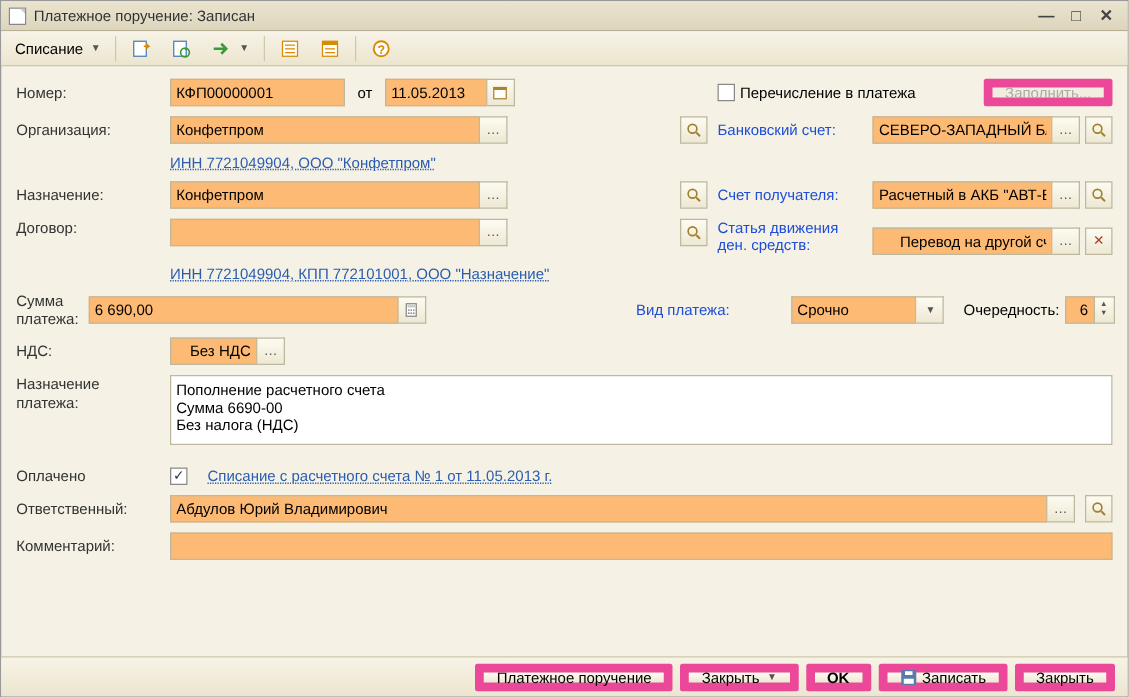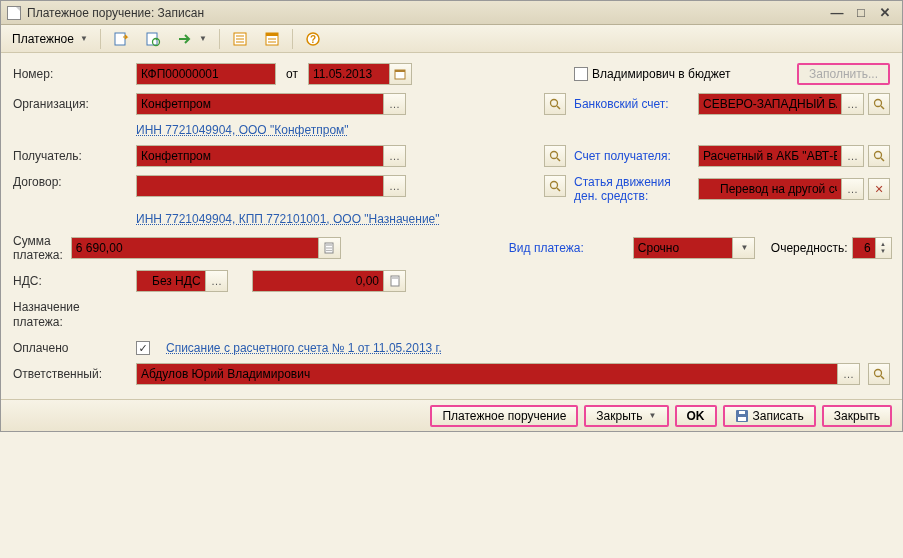--- a/index.html
+++ b/index.html
@@ -1,38 +1,38 @@
 <!DOCTYPE html>
 <html><head>
 <meta charset="utf-8">
 <style>
   * { box-sizing: border-box; font-family: Arial, sans-serif; }
   body { margin: 0; background: #f5f1e4; width: 903px; height: 558px; overflow: hidden; font-size: 12px; }
-  .window { width: 903px; height: 432px; background: #f5f1e4; border: 1px solid #999; display: flex; flex-direction: column; }
+  .window { width: 903px; height: 558px; background: #f5f1e4; border: 1px solid #999; display: flex; flex-direction: column; }
   .titlebar { background: linear-gradient(#eae4d0, #ddd5bd); height: 24px; display: flex; align-items: center; padding: 0 6px; border-bottom: 1px solid #b8b095; }
   .titlebar .doc-icon { width: 14px; height: 14px; background: #fff; border: 1px solid #888; margin-right: 6px; position: relative; }
   .titlebar .doc-icon::after { content:""; position:absolute; right:0; top:0; border-top:4px solid #ccc; border-left:4px solid transparent; }
   .titlebar .title { flex: 1; color: #333; font-size: 12px; }
   .titlebar .win-btn { width: 22px; height: 18px; margin-left: 2px; display: inline-flex; align-items: center; justify-content: center; font-weight: bold; color: #444; cursor: pointer; font-size: 13px; }
   .toolbar { background: linear-gradient(#f7f3e6, #ece5d0); height: 28px; display: flex; align-items: center; padding: 0 4px; border-bottom: 1px solid #cfc7ac; gap: 2px; }
   .tbtn { height: 22px; padding: 0 6px; display: inline-flex; align-items: center; border: 1px solid transparent; border-radius: 2px; cursor: pointer; gap: 4px; }
   .tsep { width: 1px; height: 20px; background: #cfc7ac; margin: 0 3px; }
   .content { flex: 1; padding: 10px 12px 6px 12px; overflow: hidden; display: flex; flex-direction: column; }
   .row { display: flex; align-items: center; margin-bottom: 8px; gap: 8px; }
   .lbl { width: 115px; color: #333; }
   .col-left { flex: 0 0 430px; display: flex; align-items: center; gap: 4px; }
   .col-right { flex: 1; display: flex; align-items: center; gap: 4px; }
   .rlbl { width: 120px; color: #1d4ed8; }
-  input[type=text] { height: 22px; border: 1px solid #bdb89e; background: #b91c1c; padding: 0 4px; font-size: 12px; font-family: inherit; }
+  input[type=text] { height: 22px; border: 1px solid #bdb89e; background: #fdba74; padding: 0 4px; font-size: 12px; font-family: inherit; }
   .ibtn { width: 22px; height: 22px; border: 1px solid #bdb89e; background: linear-gradient(#fdfbf2,#eee8d3); display: inline-flex; align-items: center; justify-content: center; cursor: pointer; font-size: 11px; color: #555; }
   .ibtn.inside { border-left: none; }
   .checkbox { width: 14px; height: 14px; border: 1px solid #888; background: #fff; display: inline-flex; align-items: center; justify-content: center; font-size: 11px; color: #333; cursor: pointer; }
   .hl { color: #2a5db0; text-decoration: underline dotted; cursor: pointer; }
   .textarea { border: 1px solid #bdb89e; background: #fff; padding: 4px; font-size: 12px; font-family: inherit; resize: none; width: 100%; height: 56px; white-space: pre-wrap; }
-  .btn { height: 22px; padding: 0 10px; border: 2px solid #ec4899; background: linear-gradient(#fdfbf2,#eee8d3); border-radius: 2px; cursor: pointer; display:inline-flex; align-items:center; gap:4px; }
+  .btn { height: 22px; padding: 0 10px; border: 7px solid #ec4899; background: linear-gradient(#fdfbf2,#eee8d3); border-radius: 2px; cursor: pointer; display:inline-flex; align-items:center; gap:4px; }
   .btn.primary { font-weight: bold; }
   .btn.disabled { color: #aaa; cursor: default; background: #f2eedf; }
   .footer { height: 32px; display: flex; align-items: center; justify-content: flex-end; padding: 0 10px; gap: 6px; border-top: 1px solid #cfc7ac; background: linear-gradient(#f7f3e6,#ece5d0); }
   .field-group { display:flex; }
   .spacer { flex: 1; }
   .svg-ico { width:16px; height:16px; }
   .dd-arrow { font-size: 8px; color: #555; margin-left:2px;}
 </style>
 </head>
 <body>
@@ -42,21 +42,21 @@
   <div class="titlebar">
     <span class="doc-icon"></span>
     <span class="title">Платежное поручение: Записан</span>
     <span class="win-btn">—</span>
     <span class="win-btn">□</span>
     <span class="win-btn">✕</span>
   </div>
 
   <div class="toolbar">
     <div class="tbtn">
-      <span>Платежное</span>
+      <span>Списание</span>
       <span class="dd-arrow">▼</span>
     </div>
     <span class="tsep"></span>
     <div class="tbtn">
       <svg class="svg-ico" viewBox="0 0 16 16">
           <rect x="2" y="2" width="10" height="12" fill="#fff" stroke="#4a7db5"></rect>
           <path d="M10 6 h4 l-2 -2 M14 6 l-2 2" stroke="#d88a00" fill="none" stroke-width="1.2"></path>
         </svg>
     </div>
     <div class="tbtn">
@@ -111,21 +111,21 @@
           <span class="ibtn inside">
             <svg width="12" height="12" viewBox="0 0 12 12">
                 <rect x="1" y="2" width="10" height="9" fill="#fff" stroke="#b08030"></rect>
                 <rect x="1" y="2" width="10" height="2" fill="#b08030"></rect>
               </svg>
           </span>
         </div>
       </div>
       <div class="col-right">
         <span class="checkbox"></span>
-        <span>Владимирович в бюджет</span>
+        <span>Перечисление в платежа</span>
         <span class="spacer"></span>
         <span class="btn disabled">
             <span>Заполнить...</span>
           </span>
       </div>
     </div>
 
     <div class="row">
       <div class="lbl">Организация:</div>
       <div class="col-left">
@@ -157,21 +157,21 @@
 
     <div class="row">
       <div class="lbl"></div>
       <div class="col-left">
         <span class="hl">ИНН 7721049904, ООО "Конфетпром"</span>
       </div>
       <div class="col-right"></div>
     </div>
 
     <div class="row">
-      <div class="lbl">Получатель:</div>
+      <div class="lbl">Назначение:</div>
       <div class="col-left">
         <div class="field-group" style="flex:1">
           <input type="text" style="width: 248px;" value="Конфетпром">
           <span class="ibtn inside">…</span>
         </div>
         <span class="ibtn">
           <svg width="12" height="12" viewBox="0 0 12 12">
               <circle cx="5" cy="5" r="3.5" fill="none" stroke="#a08030" stroke-width="1.3"></circle>
               <line x1="8" y1="8" x2="11" y2="11" stroke="#a08030" stroke-width="1.5"></line>
             </svg>
@@ -199,21 +199,21 @@
           <input type="text" style="width: 248px;" value="">
           <span class="ibtn inside">…</span>
         </div>
         <span class="ibtn">
           <svg width="12" height="12" viewBox="0 0 12 12">
               <circle cx="5" cy="5" r="3.5" fill="none" stroke="#a08030" stroke-width="1.3"></circle>
               <line x1="8" y1="8" x2="11" y2="11" stroke="#a08030" stroke-width="1.5"></line>
             </svg>
         </span>
       </div>
-      <div class="col-right" style="align-items:center">
+      <div class="col-right" style="align-items:flex-end">
         <div class="rlbl" style="line-height:1.2">Статья движения ден. средств:</div>
         <div class="field-group" style="flex:1">
           <input type="text" style="flex: 1 1 0%; width: 100%; padding-left: 21px;" value="Перевод на другой счет">
           <span class="ibtn inside">…</span>
         </div>
         <span class="ibtn" style="color:#b04030">✕</span>
       </div>
     </div>
 
     <div class="row">
@@ -261,35 +261,31 @@
       </div>
     </div>
 
     <div class="row">
       <div class="lbl">НДС:</div>
       <div class="col-left">
         <div class="field-group">
           <input type="text" style="width: 70px; padding-left: 15px;" value="Без НДС">
           <span class="ibtn inside">…</span>
         </div>
-        <div class="field-group" style="margin-left:20px">
-          <input type="text" style="width: 132px; text-align: right;" value="0,00">
-          <span class="ibtn inside">
-            <svg width="12" height="12" viewBox="0 0 12 12">
-                <rect x="2" y="1" width="8" height="10" fill="#fff" stroke="#888"></rect>
-                <rect x="3" y="2" width="6" height="2" fill="#ccc"></rect>
-              </svg>
-          </span>
-        </div>
       </div>
       <div class="col-right"></div>
     </div>
 
     <div class="row" style="align-items:flex-start">
       <div class="lbl" style="line-height:1.3">Назначение платежа:</div>
+      <div style="flex:1">
+        <div class="textarea">Пополнение расчетного счета
+Сумма 6690-00
+Без налога (НДС)</div>
+      </div>
     </div>
 
     <div style="height:10px"></div>
 
     <div class="row">
       <div class="lbl">Оплачено</div>
       <span class="checkbox">✓</span>
       <span class="hl" style="margin-left:8px">Списание с расчетного счета № 1 от 11.05.2013 г.</span>
     </div>
 
@@ -300,20 +296,24 @@
         <span class="ibtn inside">…</span>
       </div>
       <span class="ibtn">
         <svg width="12" height="12" viewBox="0 0 12 12">
             <circle cx="5" cy="5" r="3.5" fill="none" stroke="#a08030" stroke-width="1.3"></circle>
             <line x1="8" y1="8" x2="11" y2="11" stroke="#a08030" stroke-width="1.5"></line>
           </svg>
       </span>
     </div>
 
+    <div class="row">
+      <div class="lbl">Комментарий:</div>
+      <input type="text" style="flex: 1 1 0%;" value="">
+    </div>
 
   </div>
 
   <div class="footer">
     <span class="btn">
         <span>Платежное поручение</span>
       </span>
     <span class="btn">
         <span>Закрыть</span>
         <span class="dd-arrow">▼</span>

